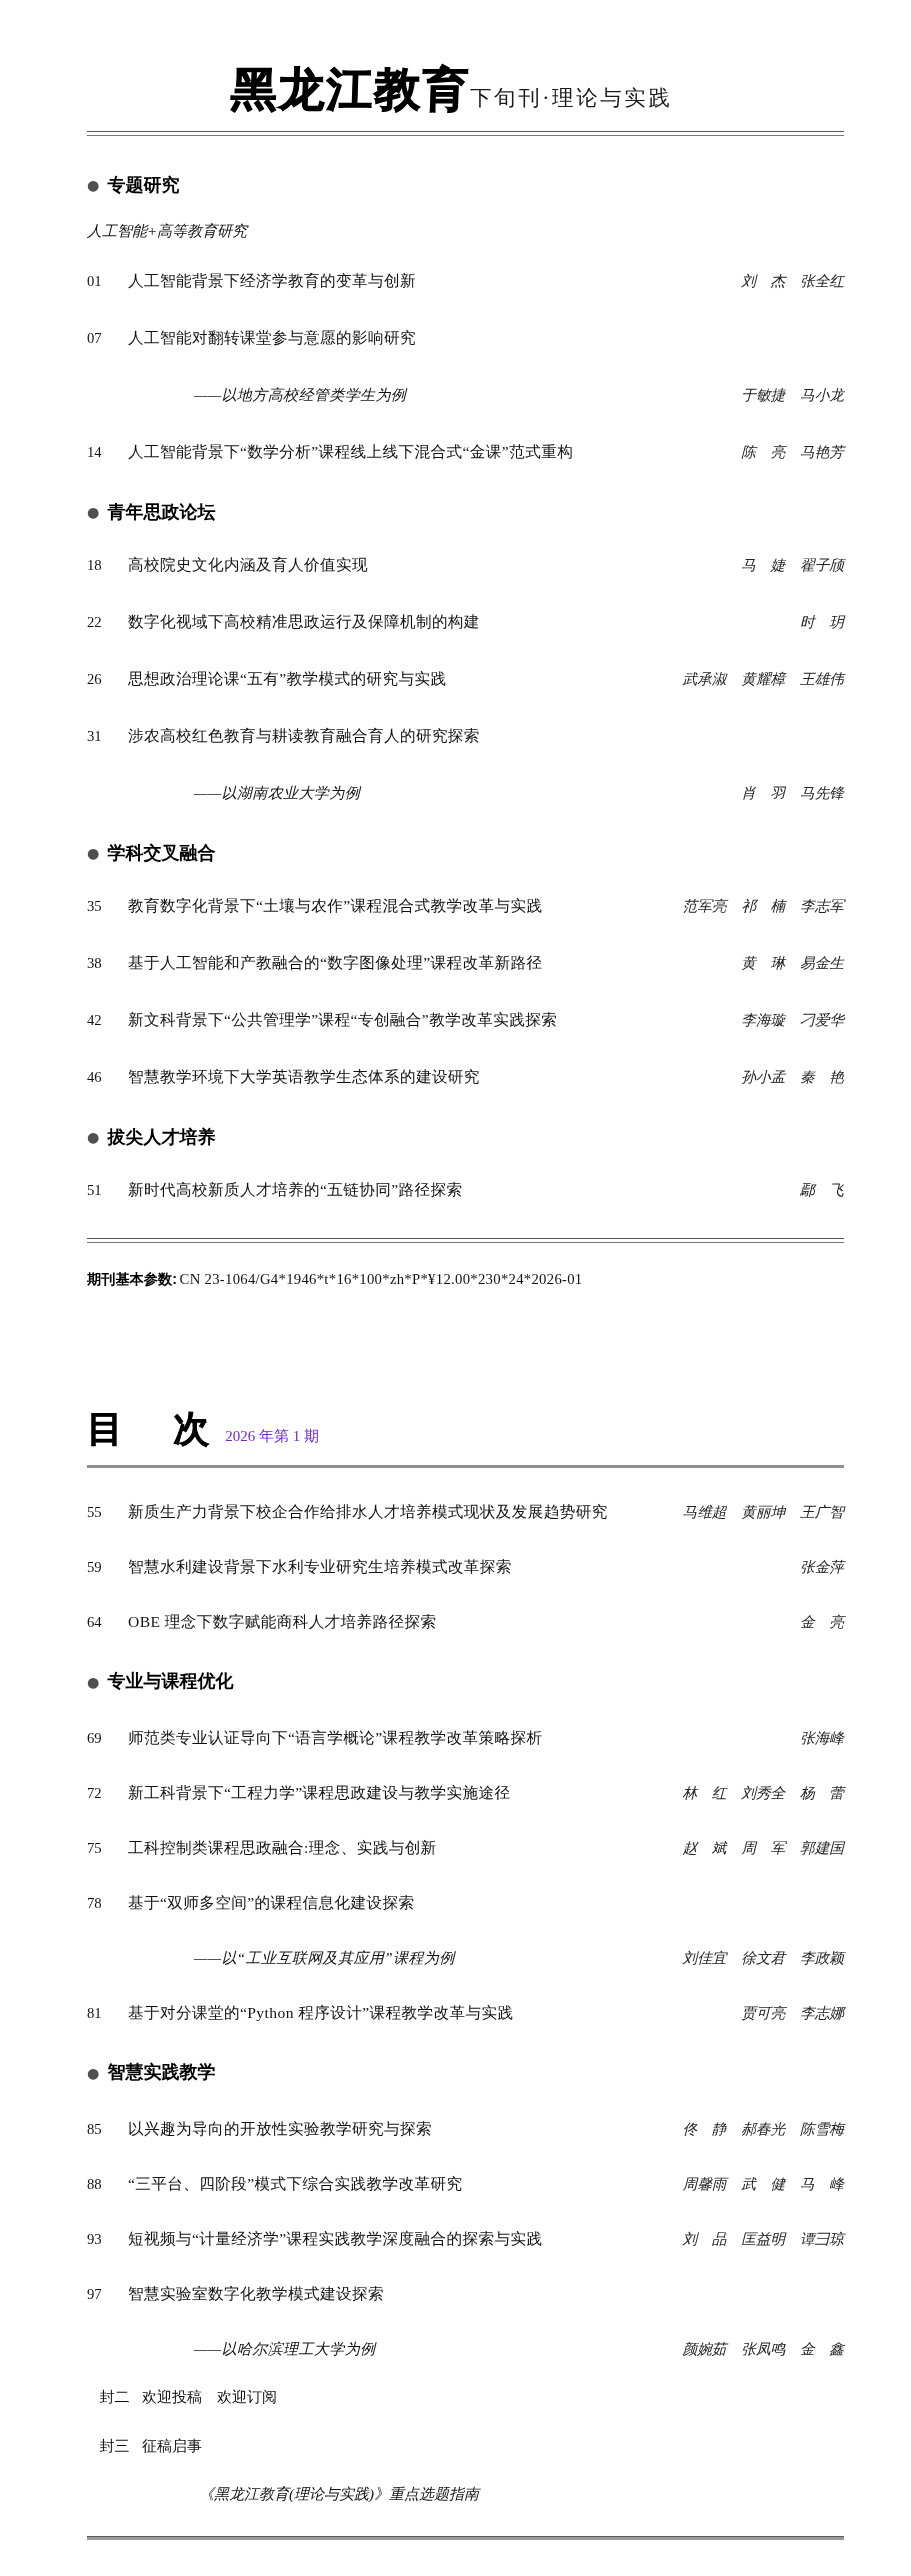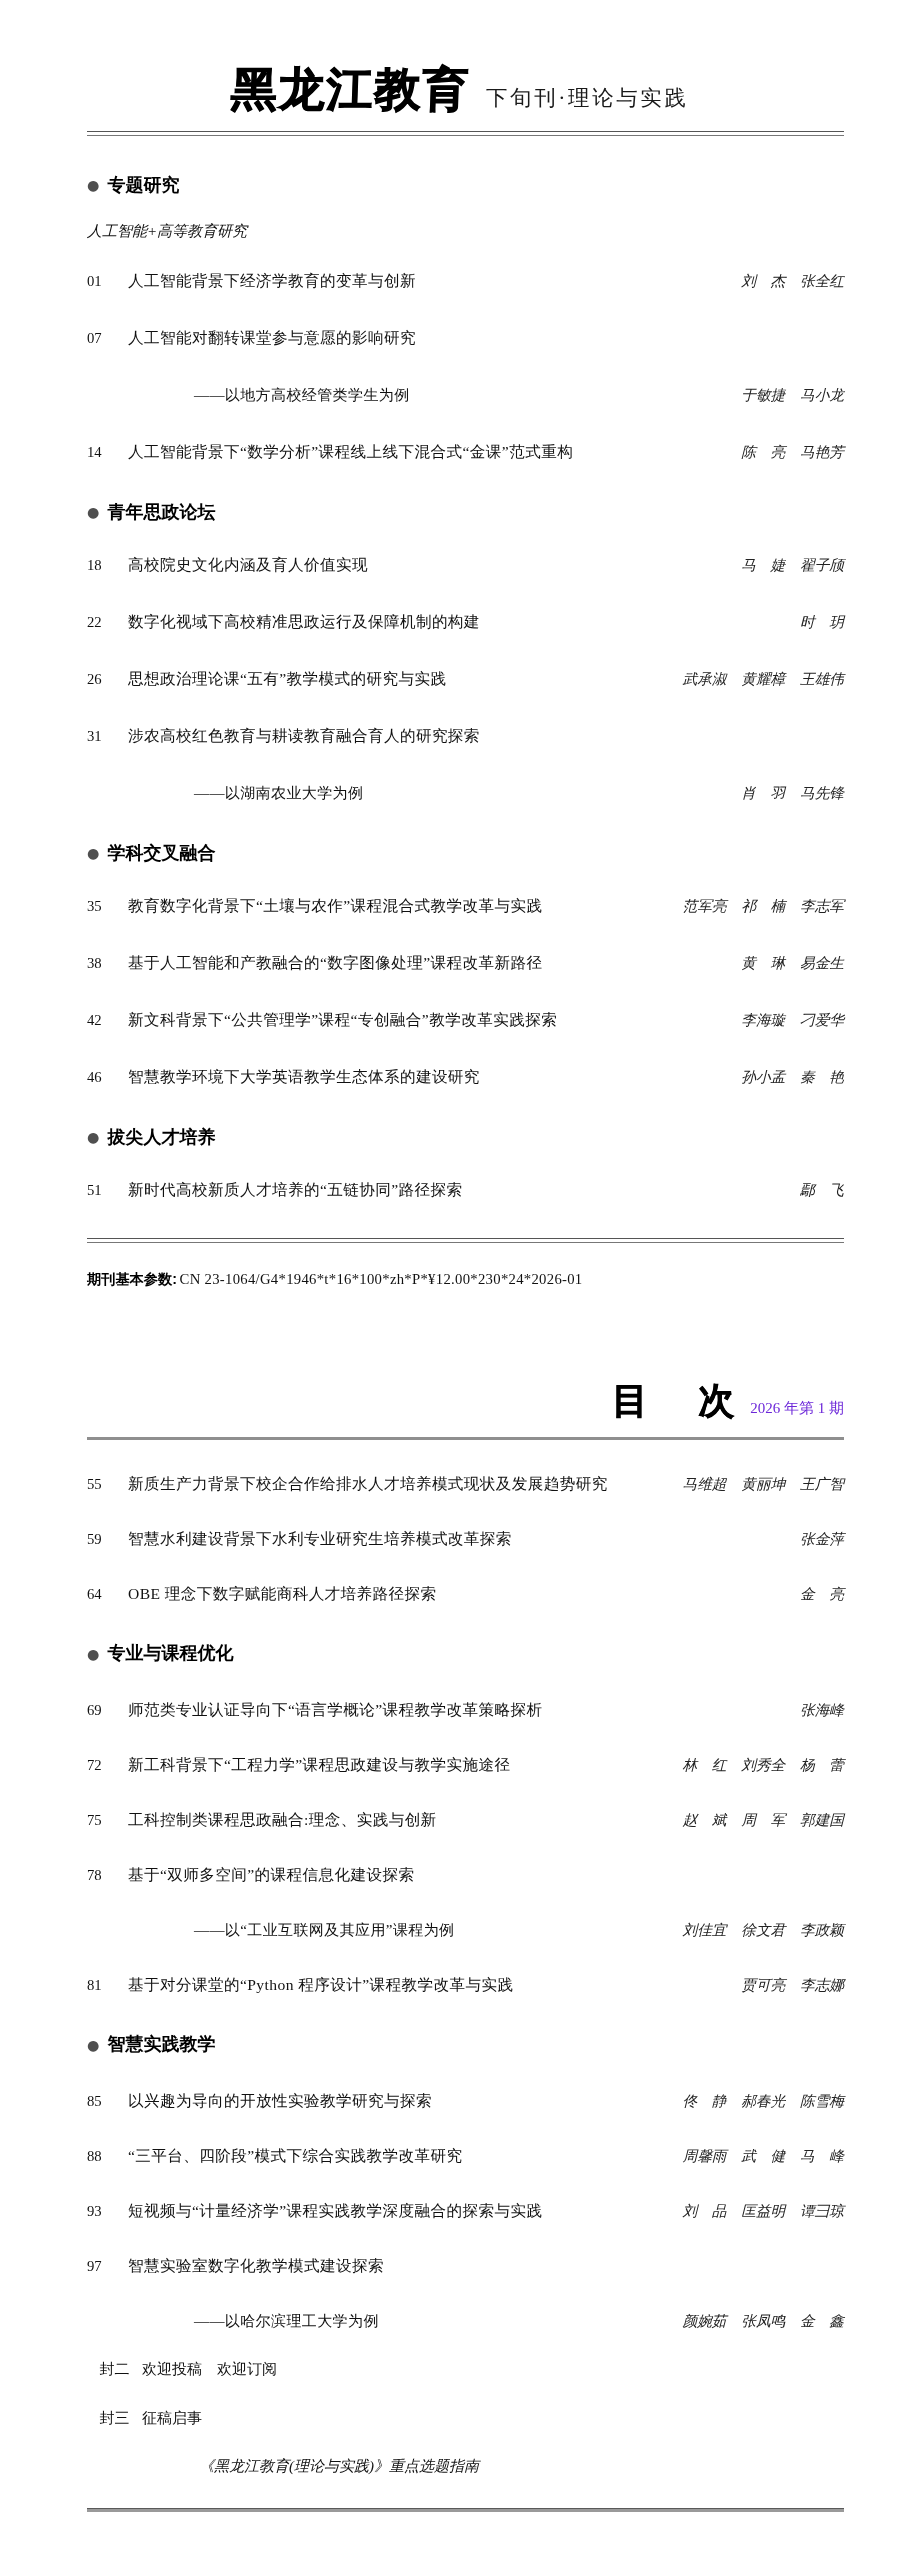--- a/index.html
+++ b/index.html
@@ -7,44 +7,44 @@
     position:relative;width:911px;height:2576px;box-sizing:border-box;
     margin:0 auto;padding:41px 67px 0 87px;background:#ffffff;
     font-family:"Liberation Serif","DejaVu Serif",serif;color:#111;overflow:hidden;
   }
   
   .masthead{margin:18px 0 0 144px;height:59px;display:flex;align-items:baseline;}
   .jname{
     font-size:46px;font-weight:bold;letter-spacing:1.8px;color:#000;
     font-family:"DejaVu Serif",serif;-webkit-text-stroke:1px #000;transform:skewX(-2deg);
   }
-  .jedition{font-size:21.4px;margin-left:16px;letter-spacing:2.7px;color:#1a1a1a;text-align:right;}
+  .jedition{font-size:21.4px;margin-left:0;letter-spacing:2.7px;color:#1a1a1a;text-align:right;}
   
   .rule-double{margin-top:12.5px;height:3.6px;border-top:1.8px solid #555;border-bottom:0.9px solid #777;}
   .rule-double.rd2{margin-top:37px;}
   .rule-thick{margin-top:9px;height:3.6px;background:#8f8f8f;}
   .rule-bottom{margin-top:30px;height:3.6px;background:#9a9a9a;border-top:1.8px solid #5a5a5a;}
   
   .sec-head{margin-top:37px;display:flex;align-items:center;
     font-family:"Liberation Sans","DejaVu Sans",sans-serif;font-weight:bold;font-size:18px;color:#000;line-height:25px;}
   .bullet{color:#4f4f4f;font-size:14.2px;margin-right:8px;line-height:1;font-family:"DejaVu Sans",sans-serif;}
   .sub-head{margin-top:23px;font-style:italic;font-size:15px;line-height:21.4px;color:#111;}
   .entry-row{margin-top:35px;display:flex;align-items:baseline;font-size:15.6px;line-height:22px;}
   .sec-head + .entry-row{margin-top:29px;justify-content:space-between;}
   .sub-head + .entry-row{margin-top:27px;}
   .num{width:41px;flex:none;font-size:14.7px;color:#111;}
   .title{white-space:nowrap;letter-spacing:0.4px;}
-  .entry-row.sub .title{padding-left:66px;font-size:15px;}
+  .entry-row.sub .title{padding-left:66px;font-style:italic;font-size:15px;}
   .authors{margin-left:auto;padding-left:21.4px;font-style:italic;font-size:14.7px;white-space:nowrap;color:#222;}
   
   .params{margin-top:27px;display:flex;align-items:baseline;line-height:19.6px;}
   .params-label{font-family:"Liberation Sans","DejaVu Sans",sans-serif;font-weight:bold;font-size:14.2px;color:#000;}
   .params-value{margin-left:2.7px;font-size:14.7px;letter-spacing:0.3px;}
   
-  .toc2-head{margin-top:92px;display:flex;justify-content:flex-end;align-items:baseline;line-height:39px;}
+  .toc2-head{margin-top:120px;display:flex;justify-content:flex-start;align-items:baseline;line-height:39px;}
   .toc2-title{font-size:36px;font-weight:bold;letter-spacing:7.1px;color:#000;-webkit-text-stroke:0.6px #000;}
   .toc2-issue{font-size:15px;margin-left:9px;color:#6d28d9;}
   #page2{margin-top:7.1px;}
   #page2 .entry-row{margin-top:33px;}
   #page2 .sec-head{margin-top:36px;}
   
   .back{margin-top:10.7px;}
   .back-row{margin-top:27px;display:flex;align-items:baseline;font-size:15px;line-height:21.4px;text-align:center;}
   .back-num{width:55px;flex:none;}
   .back-row.guide .back-title{padding-left:57px;font-style:italic;}

